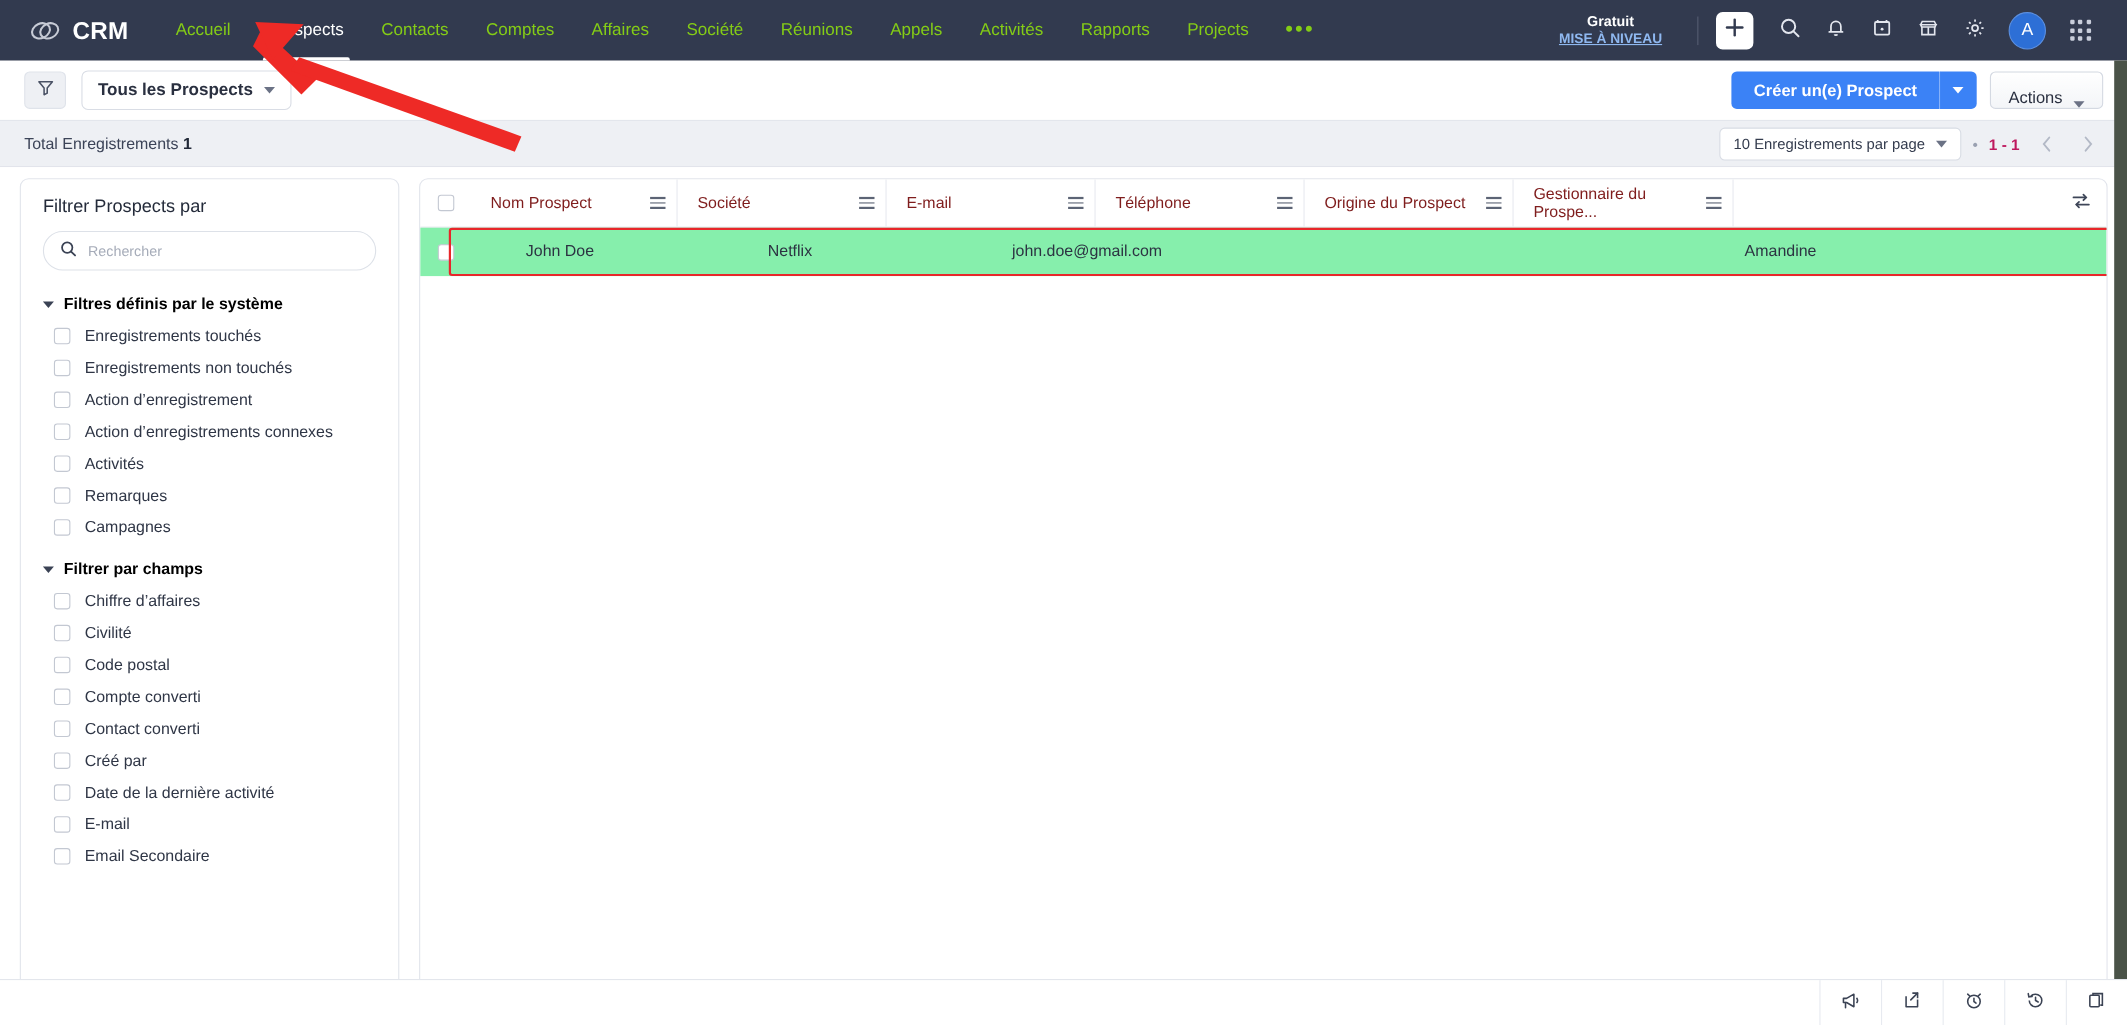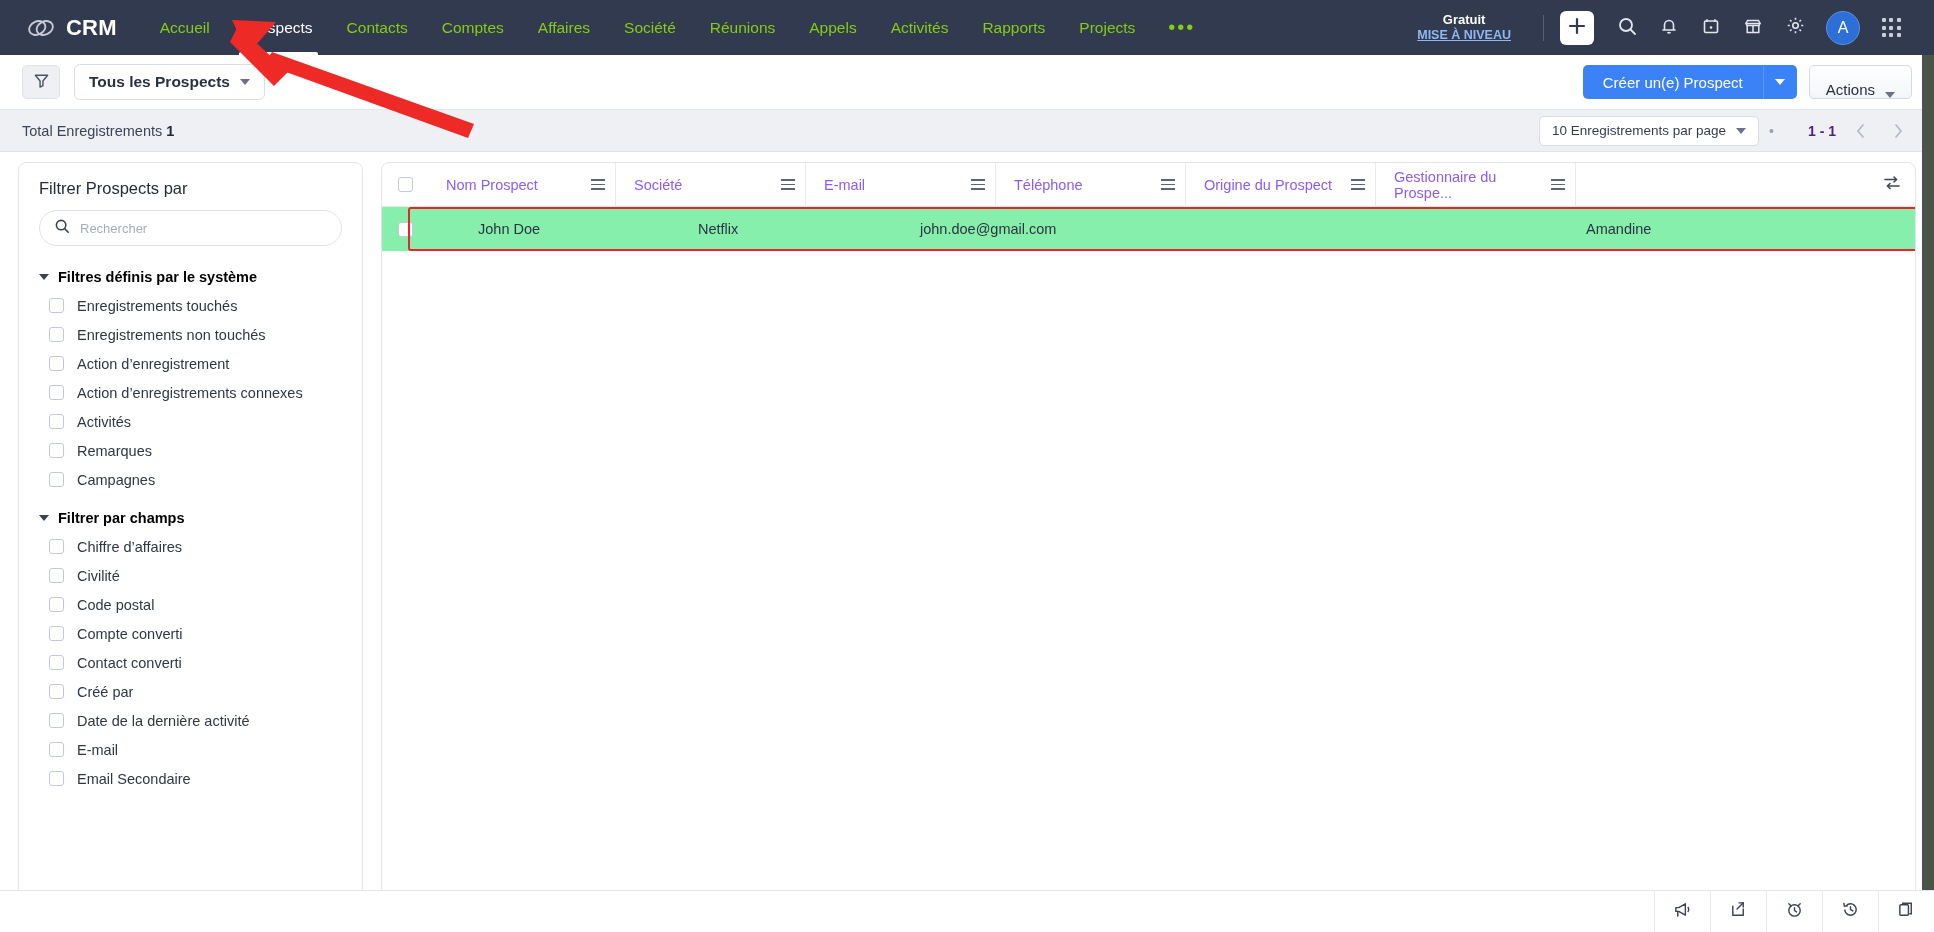--- a/index.html
+++ b/index.html
@@ -66,21 +66,21 @@
   }
   .view-select {
     height: 36px; border: 1px solid #d9dde5; border-radius: 6px; background: #fff;
     display: flex; align-items: center; gap: 10px; padding: 0 14px; margin-left: 14px;
     font-size: 15.5px; color: #2a3040; font-weight: bold; cursor: pointer;
   }
   .caret { width: 0; height: 0; border-left: 5px solid transparent; border-right: 5px solid transparent;
            border-top: 6px solid #6b7285; }
   .tb-right { margin-left: auto; display: flex; align-items: center; gap: 12px; }
   .create-btn {
-    height: 34px; background: #3b82f6; color: #fff; font-size: 15px; font-weight: normal;
+    height: 34px; background: #3b82f6; color: #fff; font-size: 15px; font-weight: bold;
     border: none; border-radius: 5px 0 0 5px; padding: 0 20px; cursor: pointer;
     font-family: "Liberation Sans", sans-serif;
   }
   .create-caret {
     height: 34px; width: 34px; background: #3b82f6; border-radius: 0 5px 5px 0;
     display: flex; align-items: center; justify-content: center; cursor: pointer;
     border-left: 1px solid #5b97f8;
   }
   .create-caret .caret { border-top-color: #fff; }
   .create-group { display: flex; }
@@ -97,21 +97,21 @@
   }
   .total-txt { font-size: 14.5px; color: #3c4458; }
   .total-txt b { color: #222938; font-weight: bold; }
   .sub-right { margin-left: auto; display: flex; align-items: center; gap: 10px; }
   .perpage {
     height: 30px; background: #fff; border: 1px solid #d8dce4; border-radius: 5px;
     display: flex; align-items: center; gap: 10px; padding: 0 12px; font-size: 13.5px;
     color: #343c4e; cursor: pointer;
   }
   .dot-sep { color: #9aa1b1; font-size: 14px; }
-  .range { font-size: 14px; font-weight: bold; color: #4c1d95; margin-left: 24px; }
+  .range { font-size: 14px; font-weight: bold; color: #be185d; }
   .pg-arrow { width: 28px; height: 28px; display:flex; align-items:center; justify-content:center;
               color: #b3b9c6; cursor: pointer; font-size: 18px; }
 
   
   .content { display: flex; height: calc(932px - 55px - 55px - 42px); background: #fff; }
 
   .sidebar {
     width: 345px; margin: 10px 0 0 18px; background: #fff; border: 1px solid #e2e5ec;
     border-radius: 8px 8px 0 0; padding: 16px 0 0 0; overflow: hidden;
   }
@@ -140,21 +140,21 @@
     background: #fff; flex-shrink: 0;
   }
 
   
   .table-wrap {
     flex: 1; margin: 10px 18px 0 18px; background: #fff; border: 1px solid #e2e5ec;
     border-radius: 8px 8px 0 0; overflow: hidden; position: relative;
   }
   .thead { display: flex; height: 44px; border-bottom: 1px solid #e4e7ee; align-items: stretch; }
   .th {
-    display: flex; align-items: center; font-size: 14.5px; color: #8b5cf6;
+    display: flex; align-items: center; font-size: 14.5px; color: #7f1d1d;
     padding-left: 18px; position: relative; border-right: 1px solid #e8eaf0;
   }
   .th .hmenu {
     margin-left: auto; margin-right: 10px; color: #6c7policy; cursor: pointer;
     display: flex; flex-direction: column; gap: 2.5px;
   }
   .hmenu i { display:block; width: 14px; height: 1.7px; background: #5c6475; }
   .th.cbcol { width: 46px; padding-left: 0; justify-content: center; border-right: none; }
   .th.settings { width: 46px; padding-left: 0; justify-content: center; border-right: none; }
 

